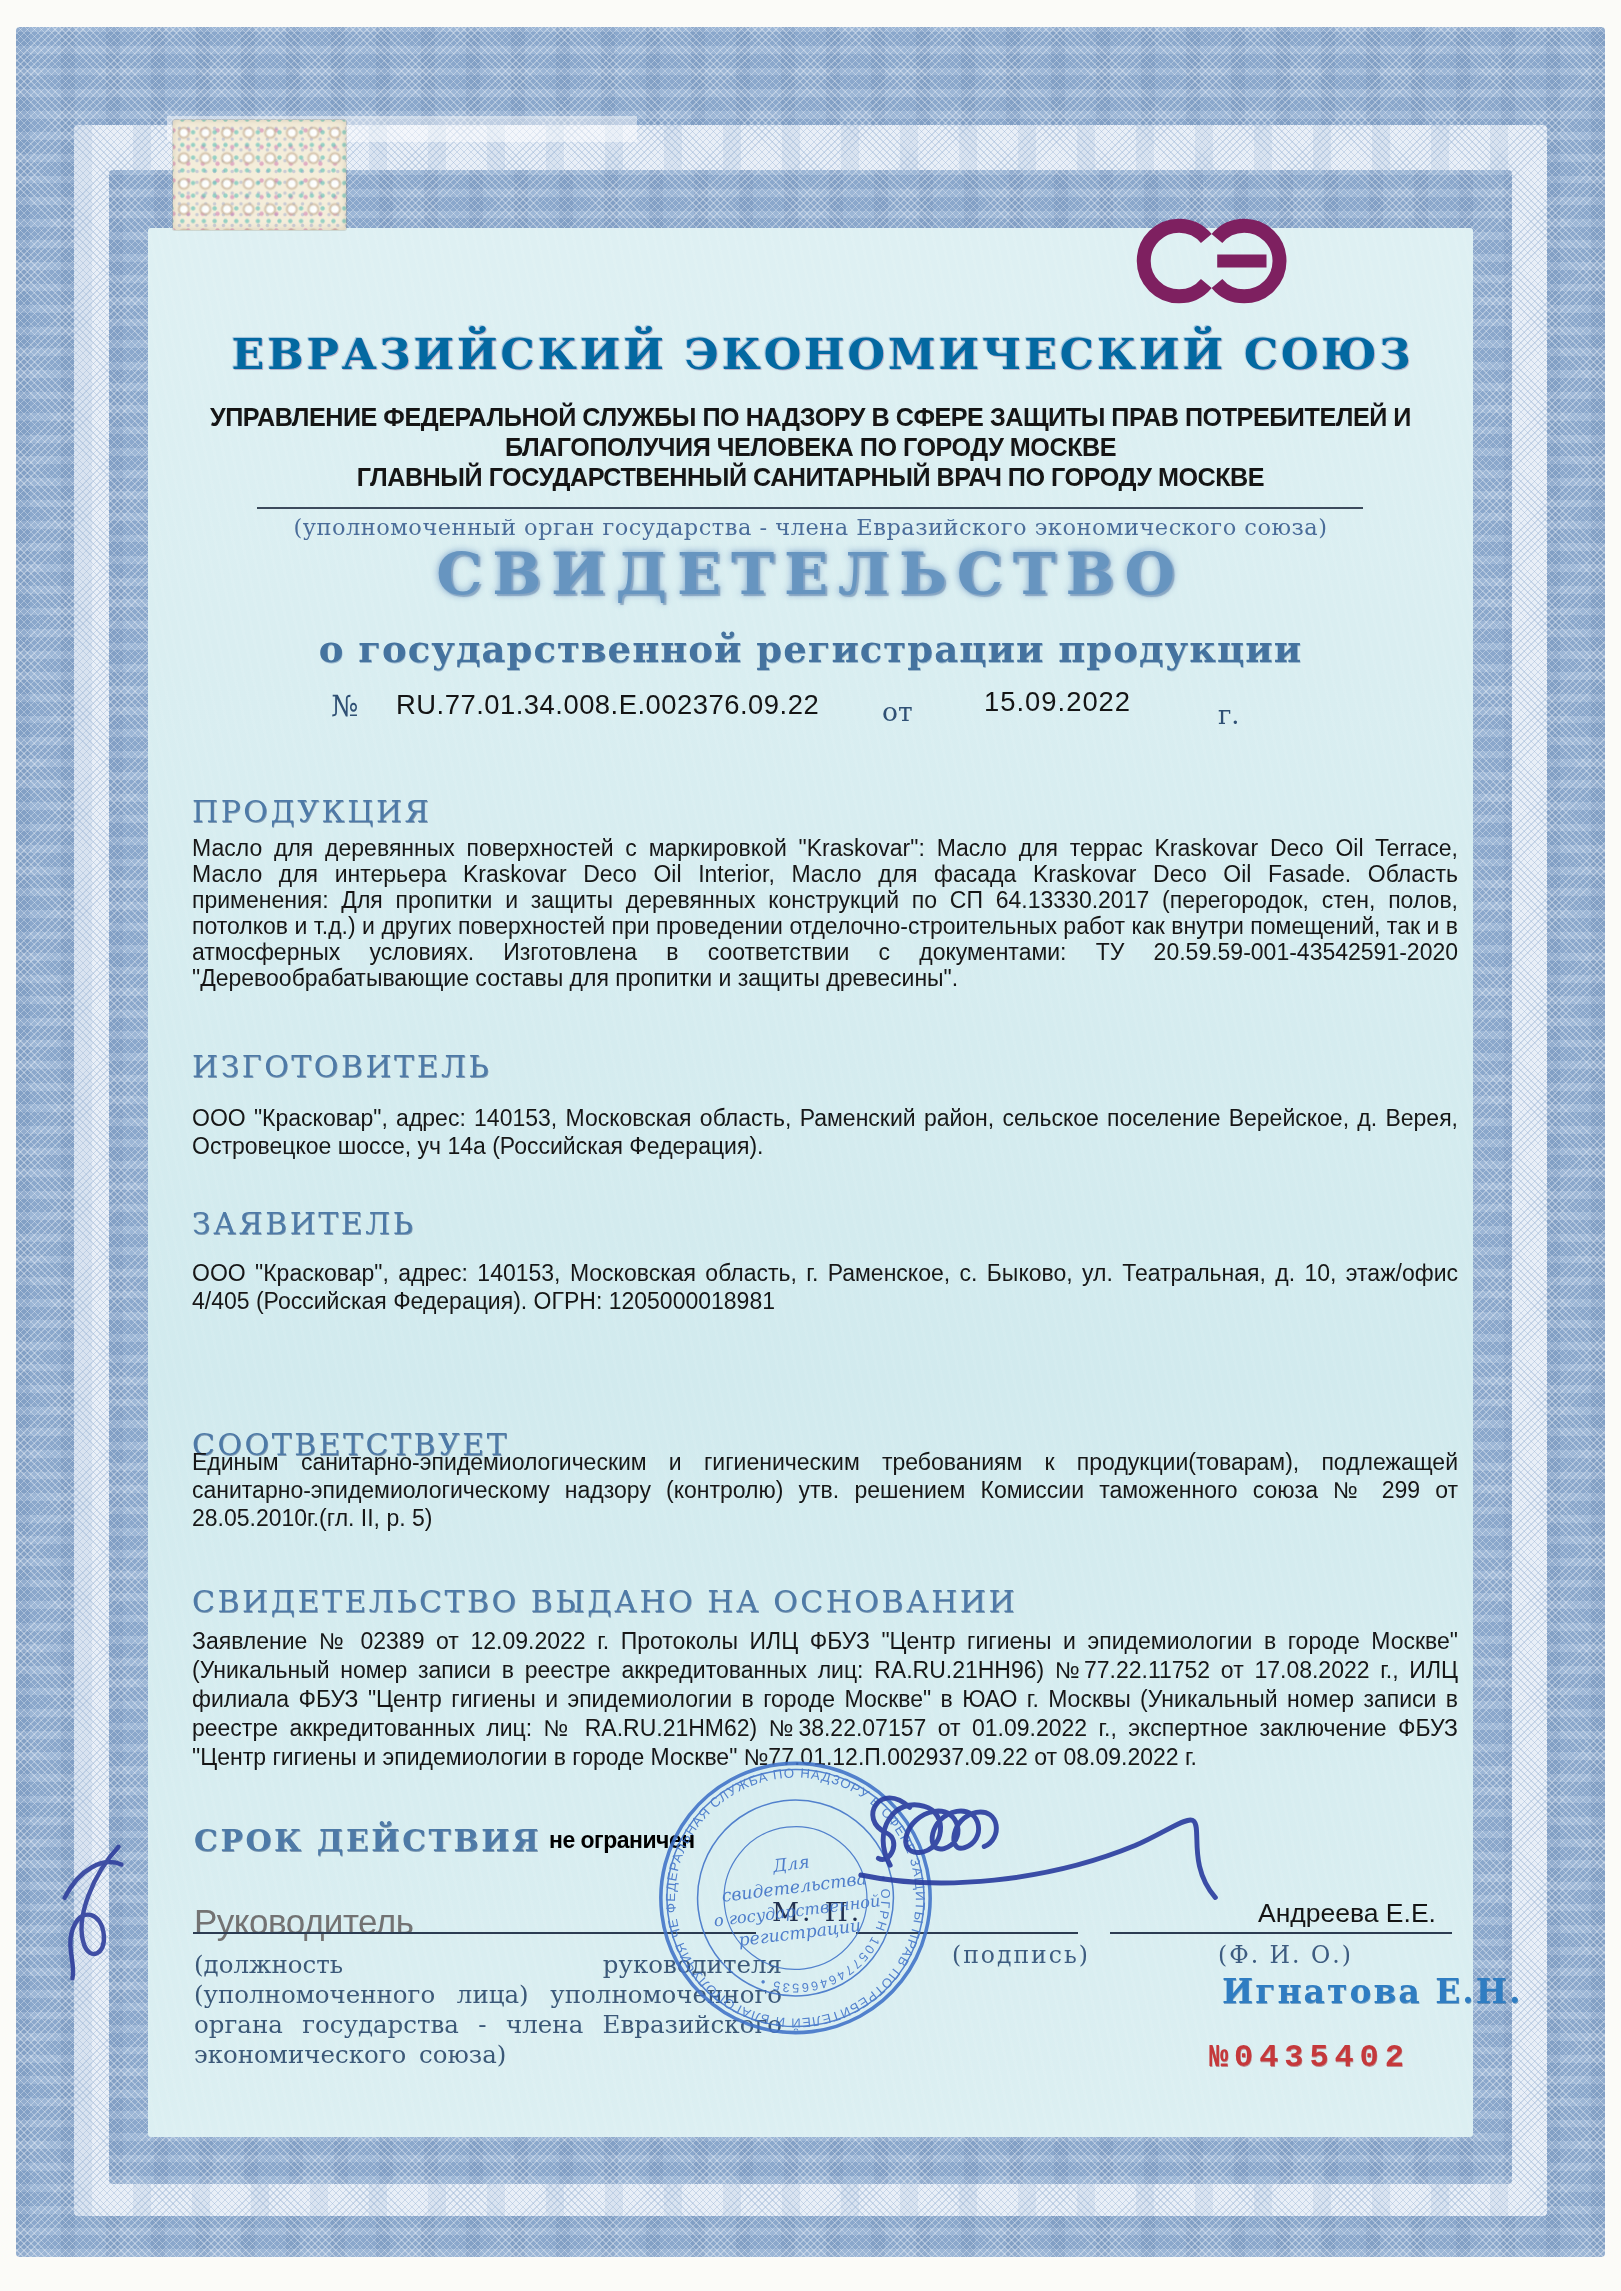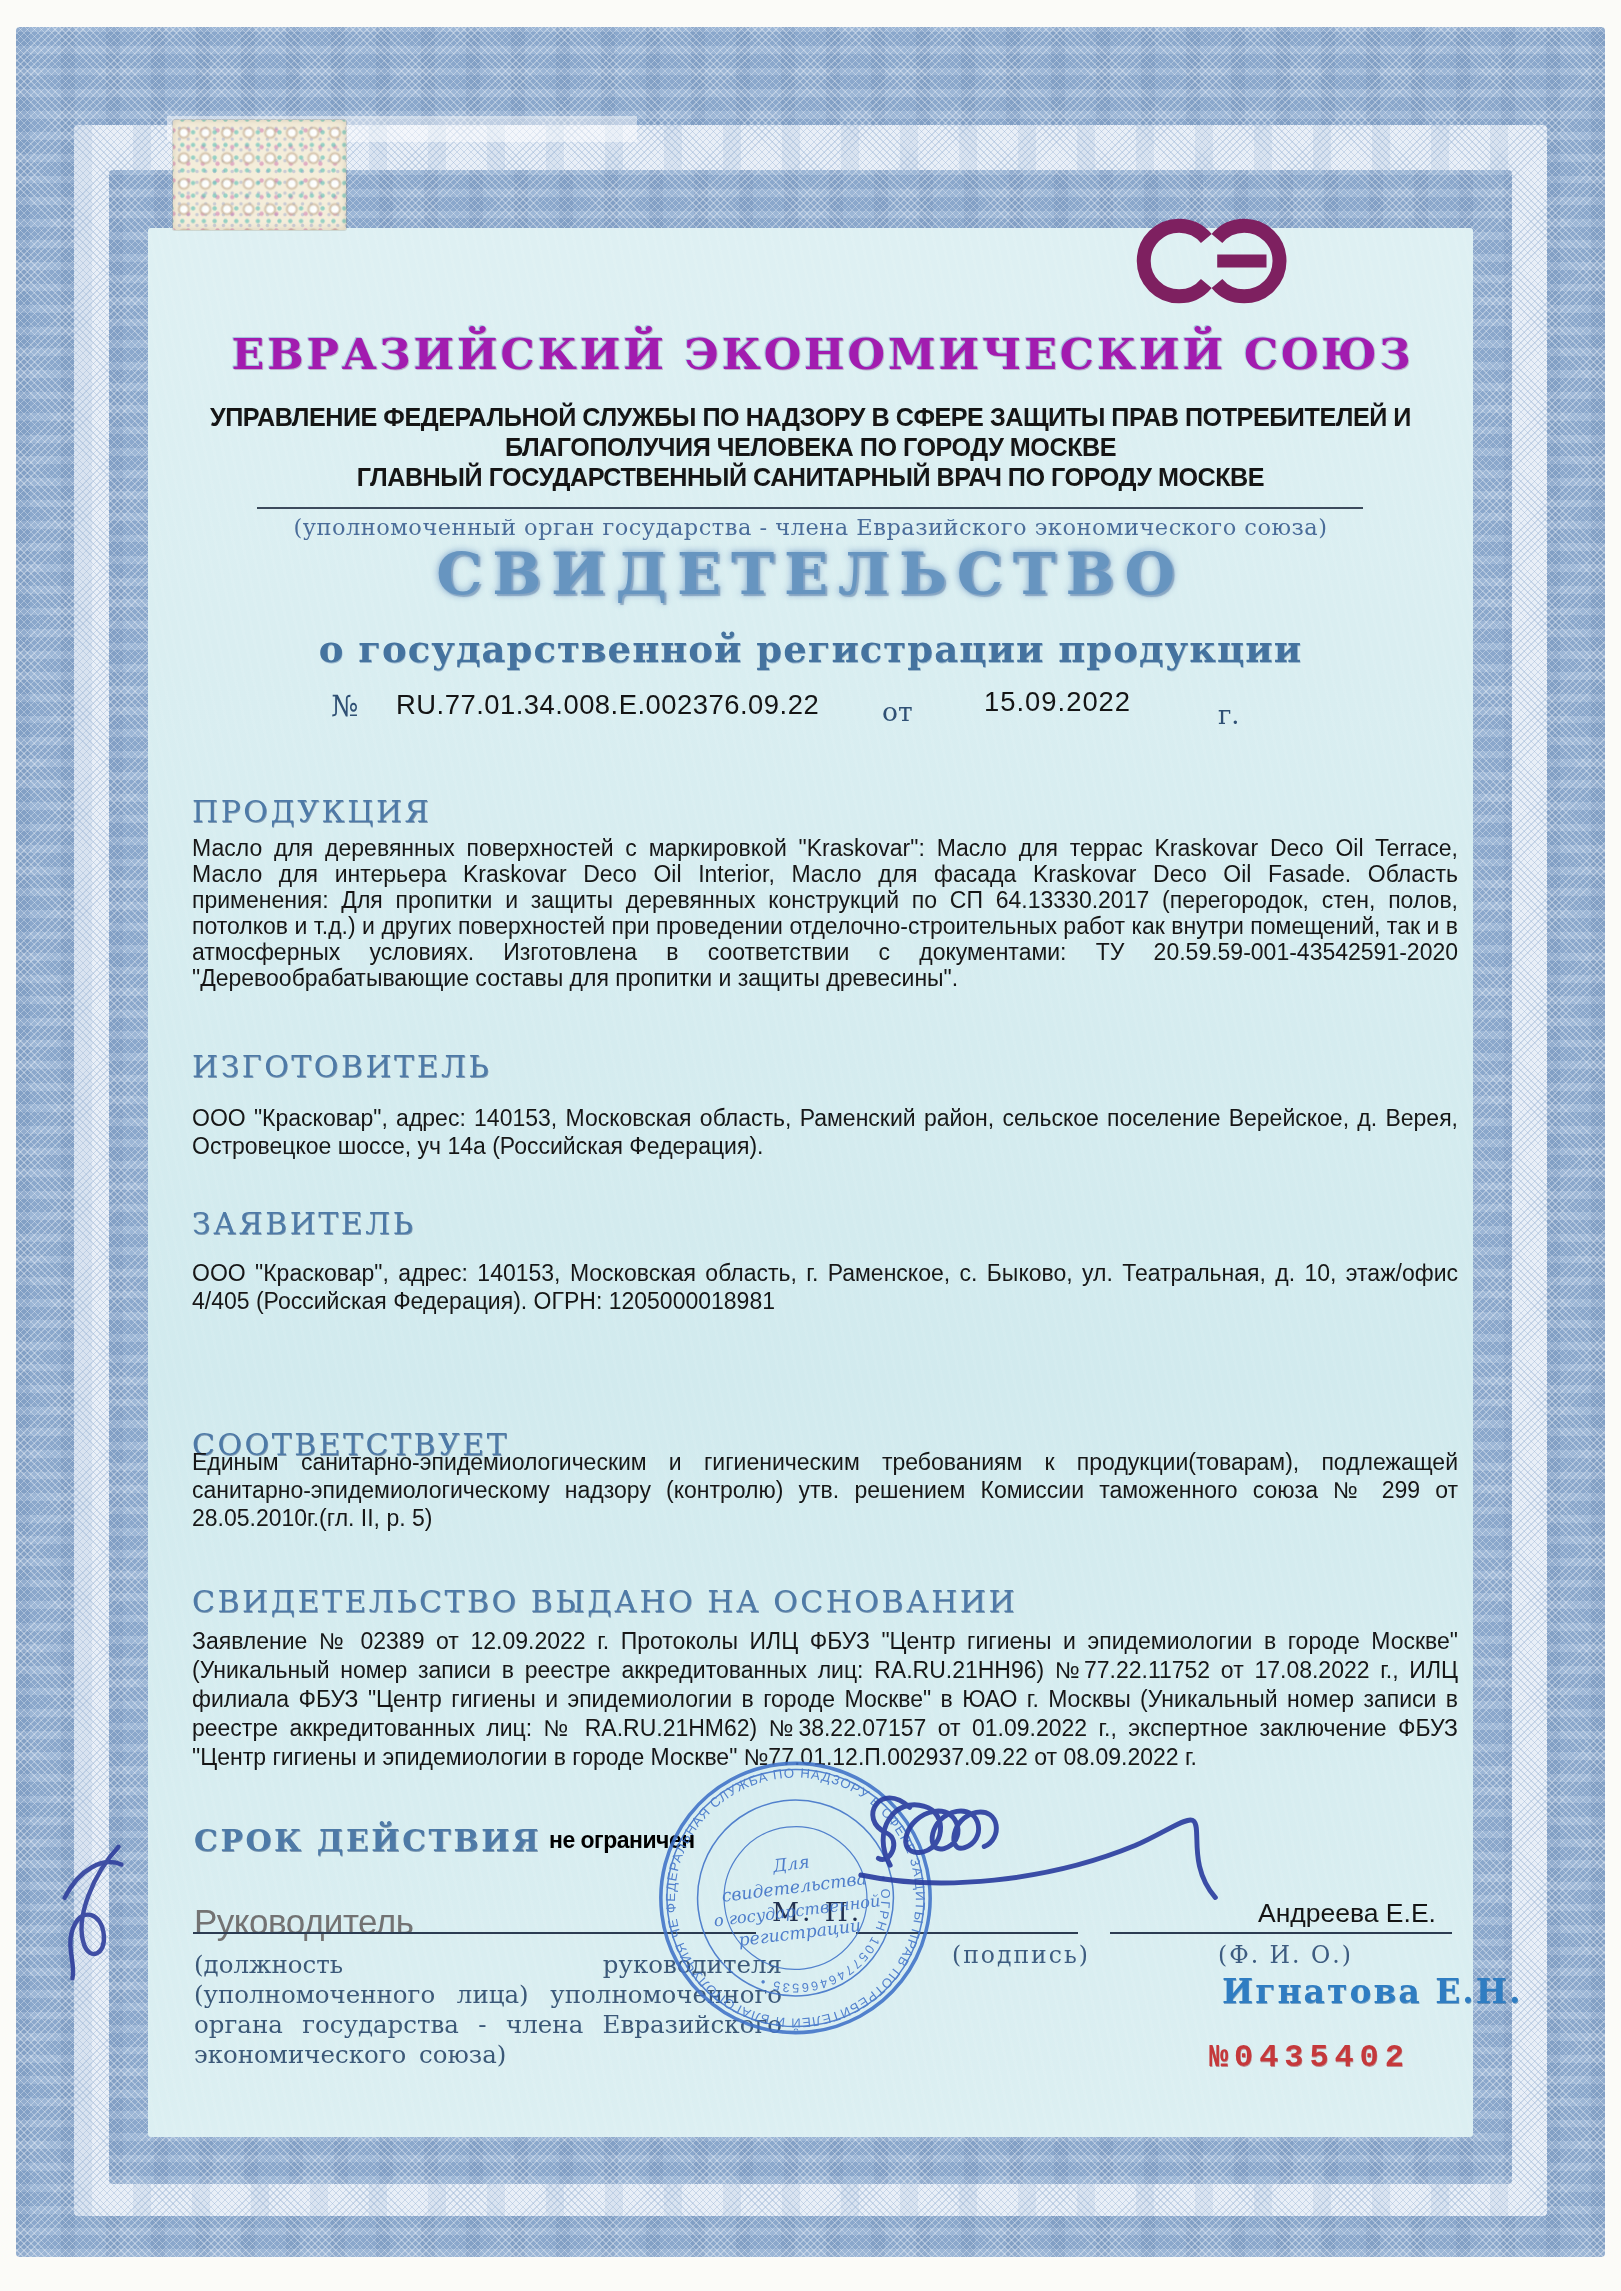--- a/index.html
+++ b/index.html
@@ -50,21 +50,21 @@
       radial-gradient(circle, rgba(120,140,200,.35) 1.2px, transparent 2.2px);
     background-size:21.6px 25.5px, 10.8px 12.7px, 14.7px 16.7px, 8.8px 10.8px;
     background-position:0 0, 3.9px 5.9px, 7.8px 2px, 2px 2.9px;
     box-shadow:0 0 0 1px rgba(150,140,110,.25), inset 0 0 7.8px rgba(120,100,70,.25);
     border-radius:2px;
   }
   .scan-strip{ left:167px; top:116px; width:470px; height:25.5px; background:rgba(255,255,255,.45); }
 
   .union-title{
     top:329px; font-family:"DejaVu Serif", serif; font-weight:bold;
-    font-size:43px; letter-spacing:2.9px; color:#a21caf;
+    font-size:43px; letter-spacing:2.9px; color:#0369a1;
     text-shadow:1px 1px 0 rgba(150,84,134,.35), -1px -1px 0 rgba(130,170,210,.55), 0 0 2px rgba(74,124,178,.4);
     padding-left:24px;
   }
   .authority{ top:402px; color:#151515; font-size:26.5px; line-height:30px; letter-spacing:-0.5px; font-weight:bold; }
   .authority div{ transform:scaleX(.95); }
   .rule{ top:507px; left:257px; width:1106px; height:2px; background:#3c4a5c; }
   .auth-caption{ top:514px; font-family:"DejaVu Serif", serif; font-size:22.5px; color:#4a6c99; letter-spacing:0.5px; }
 
   .cert-title{
     top:540px; font-family:"DejaVu Serif", serif; font-weight:bold;

